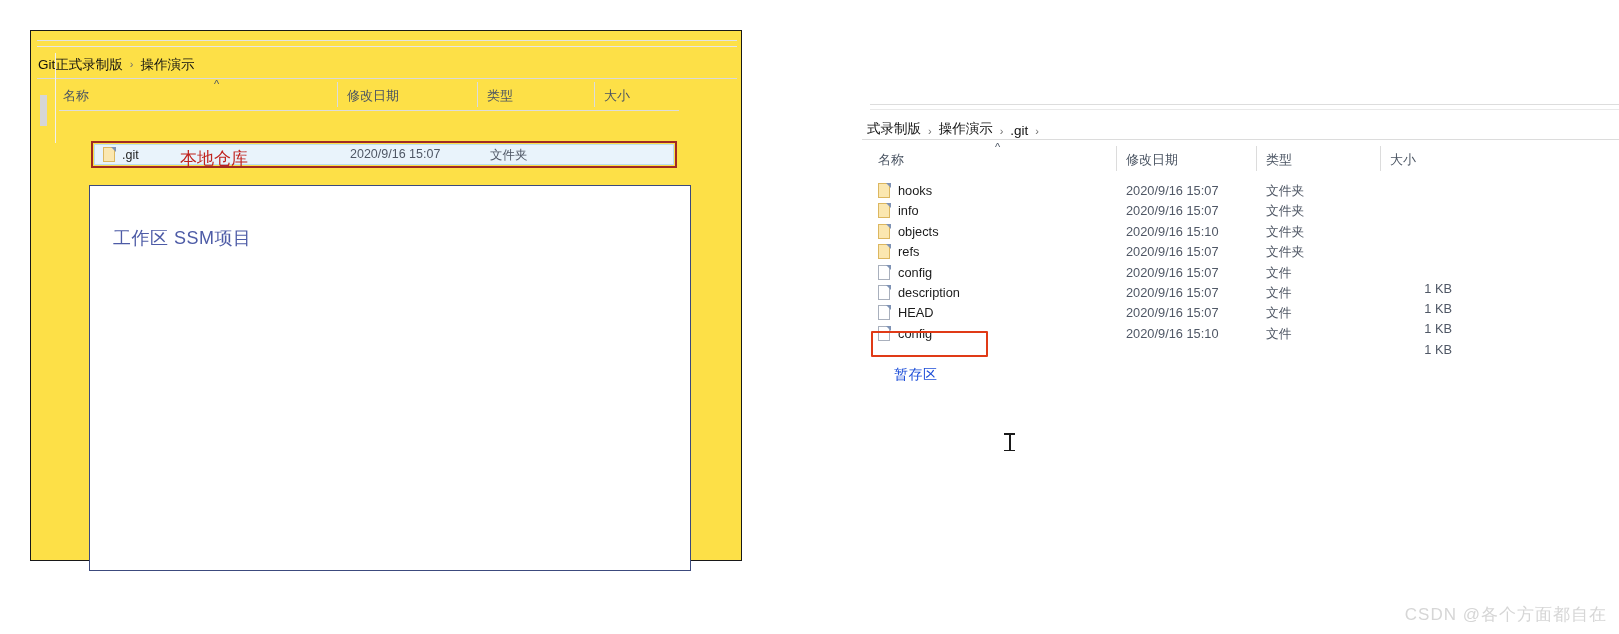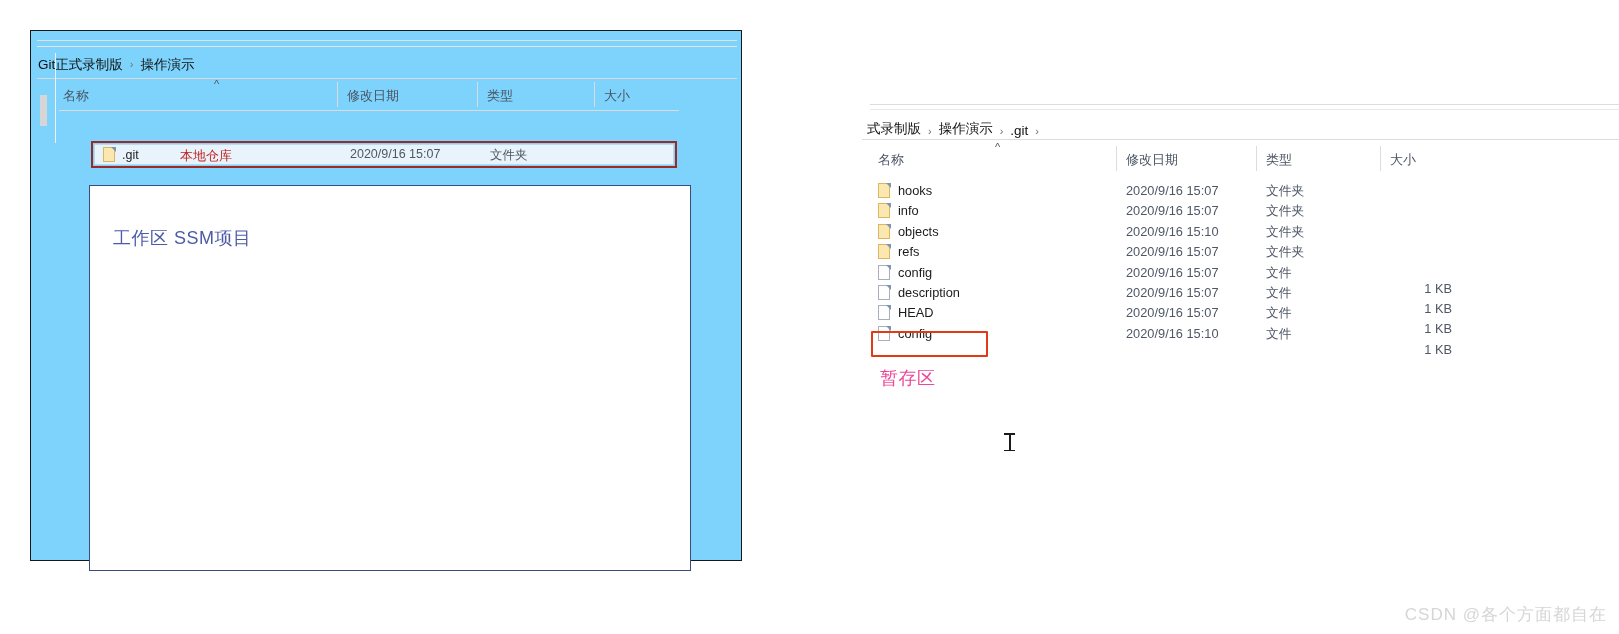--- a/index.html
+++ b/index.html
@@ -17,21 +17,21 @@
   }
 
   
   #left-window {
     position: absolute;
     left: 30px;
     top: 30px;
     width: 712px;
     height: 531px;
     border: 1.5px solid #181818;
-    background: #7dd3fc;
+    background: #fde047;
     box-sizing: border-box;
   }
   .lw-topline-1 {
     position: absolute;
     left: 6px; top: 9px; width: 700px; height: 1px;
     background: #e2e2e2;
   }
   .lw-topline-2 {
     position: absolute;
     left: 6px; top: 15px; width: 700px; height: 1px;
@@ -294,24 +294,24 @@
     left: 9px;
     top: 235px;
     width: 117px;
     height: 26px;
     border: 2.5px solid #e03a16;
     box-sizing: border-box;
     border-radius: 1px;
   }
   .rw-stagetext {
     position: absolute;
-    left: 18px;
+    left: 32px;
     top: 270px;
-    font-size: 18px;
-    color: #ec4899;
+    font-size: 14px;
+    color: #1d4ed8;
     letter-spacing: 0.5px;
     white-space: nowrap;
   }
 
   
   .ibeam {
     position: absolute;
     left: 1004px;
     top: 432px;
     width: 11px;
@@ -370,21 +370,21 @@
     <span class="hdr-label" style="left:545px">大小</span>
   </div>
   <div class="lw-colhdr-baseline"></div>
 
   <div class="lw-redbox"></div>
 
   <div class="lw-gitrow">
     <span class="row-cell" style="left:8px">
       <span class="icon-folder"></span><span style="margin-left:6px">.git</span>
     </span>
-    <span class="row-cell" style="left:85px; color:#c0231f; font-size:13px">本地仓库</span>
+    <span class="row-cell" style="left:85px; color:#c0231f; font-size:17px">本地仓库</span>
     <span class="row-cell meta" style="left:255px">2020/9/16 15:07</span>
     <span class="row-cell meta" style="left:395px">文件夹</span>
   </div>
 
   <div class="lw-bluebox"></div>
   <div class="lw-worktext">工作区  SSM项目</div>
 </div>
 
 <div id="right-window">
 

